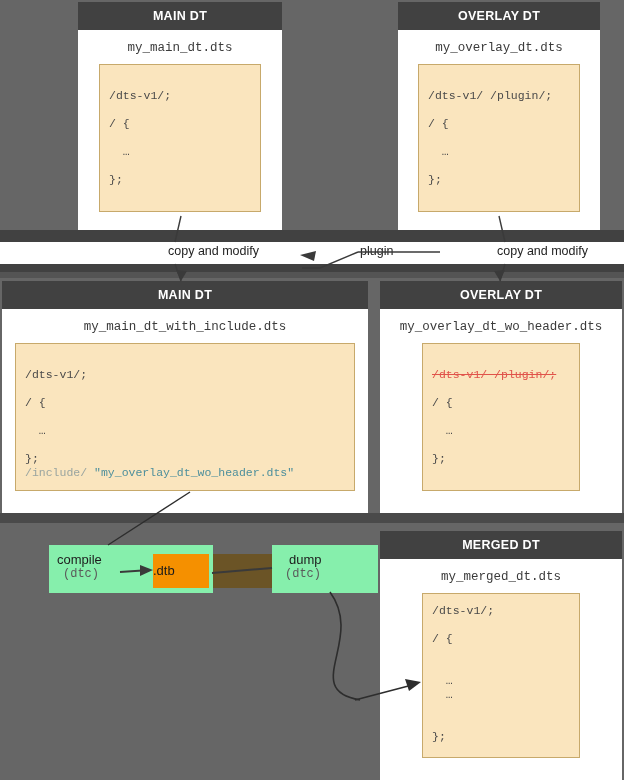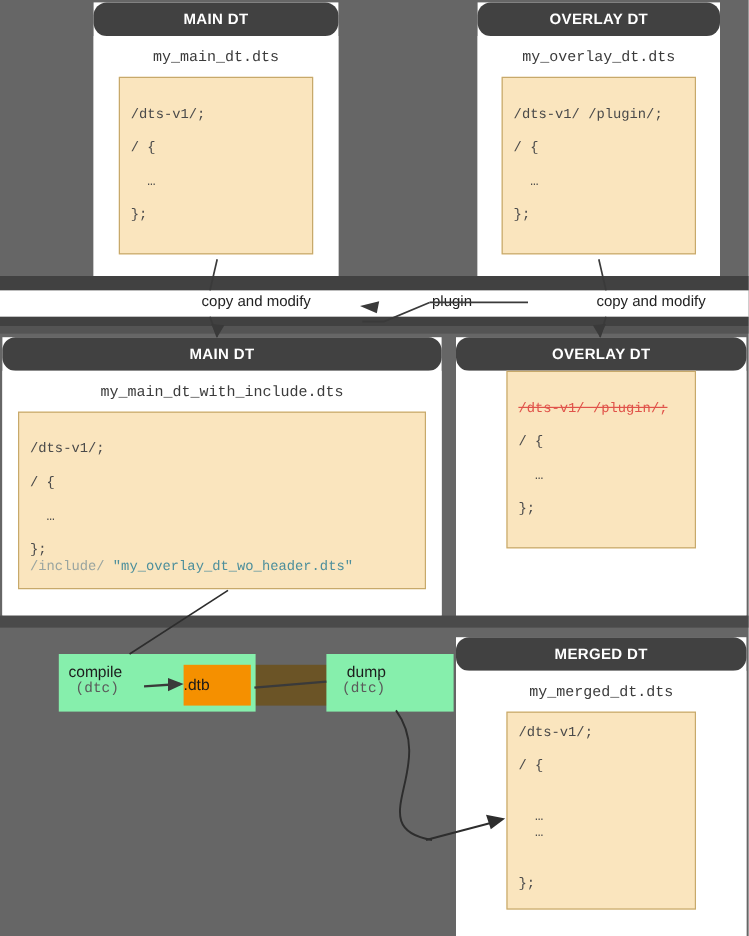--- a/index.html
+++ b/index.html
@@ -31,21 +31,20 @@
     background: #414141;
     color: #ffffff;
     font-weight: bold;
     font-size: 12.5px;
     letter-spacing: 0.3px;
     text-align: center;
     line-height: 28px;
     height: 28px;
     width: 100%;
     box-sizing: border-box;
-    border-radius: 11px;
   }
   .panel-body {
     position: relative;
     width: 100%;
     box-sizing: border-box;
     background: #ffffff;
   }
   .filename {
     text-align: center;
     font-family: "Liberation Mono", monospace;
@@ -146,21 +145,21 @@
   <div class="panel" style="left:78px; top:2px; width:204px; height:228px;">
     <div class="panel-header">MAIN DT</div>
     <div class="panel-body" style="height:200px;">
       <div class="filename">my_main_dt.dts</div>
       <div class="codebox" style="width:162px; height:148px;"><span class="ln sp"></span><span class="ln">/dts-v1/;</span><span class="ln sp"></span><span class="ln">/ {</span><span class="ln sp"></span><span class="ln">  …</span><span class="ln sp"></span><span class="ln">};</span></div>
     </div>
   </div>
 
   <div class="panel" style="left:398px; top:2px; width:202px; height:228px;">
     <div class="panel-header">OVERLAY DT</div>
-    <div class="panel-body" style="height:200px;">
+    <div class="panel-body" style="height:200px;border-radius:19px;">
       <div class="filename">my_overlay_dt.dts</div>
       <div class="codebox" style="width:162px; height:148px;"><span class="ln sp"></span><span class="ln">/dts-v1/ /plugin/;</span><span class="ln sp"></span><span class="ln">/ {</span><span class="ln sp"></span><span class="ln">  …</span><span class="ln sp"></span><span class="ln">};</span></div>
     </div>
   </div>
 
   <div class="band" style="top:230px; height:12px;"></div>
 
   <div class="strip" style="left:0px; top:242px; width:624px; height:22px;"></div>
 
   <div class="band" style="top:264px; height:8px;"></div>
@@ -174,20 +173,21 @@
     <div class="panel-header">MAIN DT</div>
     <div class="panel-body" style="height:204px;">
       <div class="filename">my_main_dt_with_include.dts</div>
       <div class="codebox" style="width:340px; height:148px;"><span class="ln sp"></span><span class="ln">/dts-v1/;</span><span class="ln sp"></span><span class="ln">/ {</span><span class="ln sp"></span><span class="ln">  …</span><span class="ln sp"></span><span class="ln">};</span><span class="ln"><span class="kw-include">/include/</span><span> </span><span class="str-include">"my_overlay_dt_wo_header.dts"</span></span></div>
     </div>
   </div>
 
   <div class="panel" style="left:380px; top:281px; width:242px; height:232px;">
     <div class="panel-header">OVERLAY DT</div>
     <div class="panel-body" style="height:204px;">
+      <div class="filename">my_overlay_dt_wo_header.dts</div>
       <div class="codebox" style="width:158px; height:148px;"><span class="ln sp"></span><span class="ln struck">/dts-v1/ /plugin/;</span><span class="ln sp"></span><span class="ln">/ {</span><span class="ln sp"></span><span class="ln">  …</span><span class="ln sp"></span><span class="ln">};</span></div>
     </div>
   </div>
 
   <div class="band" style="top:513px; height:10px; background:#4a4a4a;"></div>
 
   <div class="panel" style="left:380px; top:531px; width:242px; height:249px;">
     <div class="panel-header">MERGED DT</div>
     <div class="panel-body" style="height:221px;">
       <div class="filename">my_merged_dt.dts</div>

